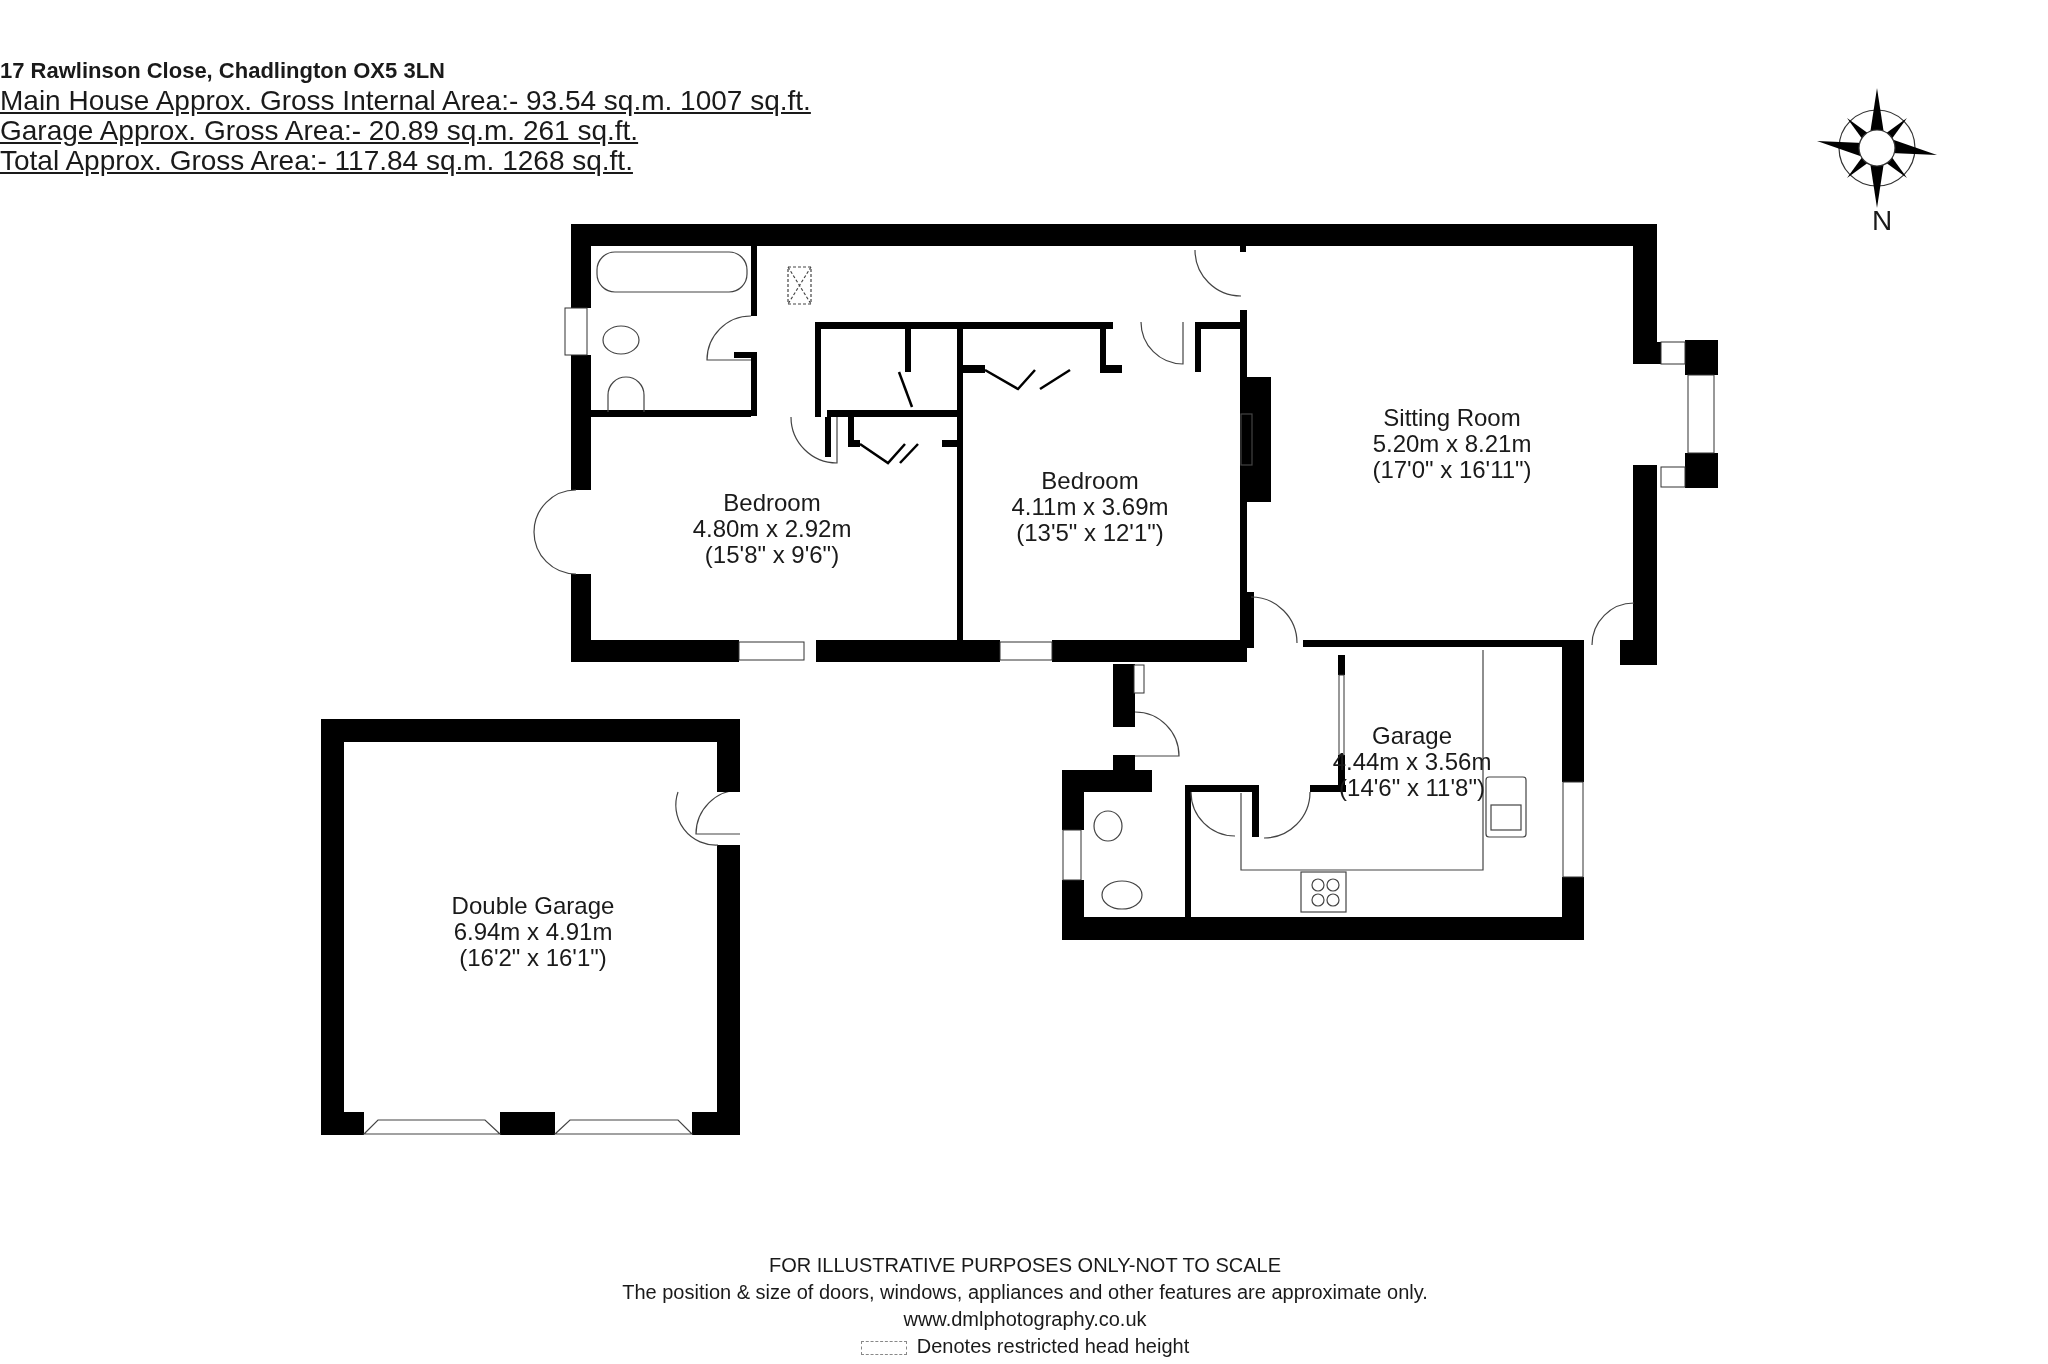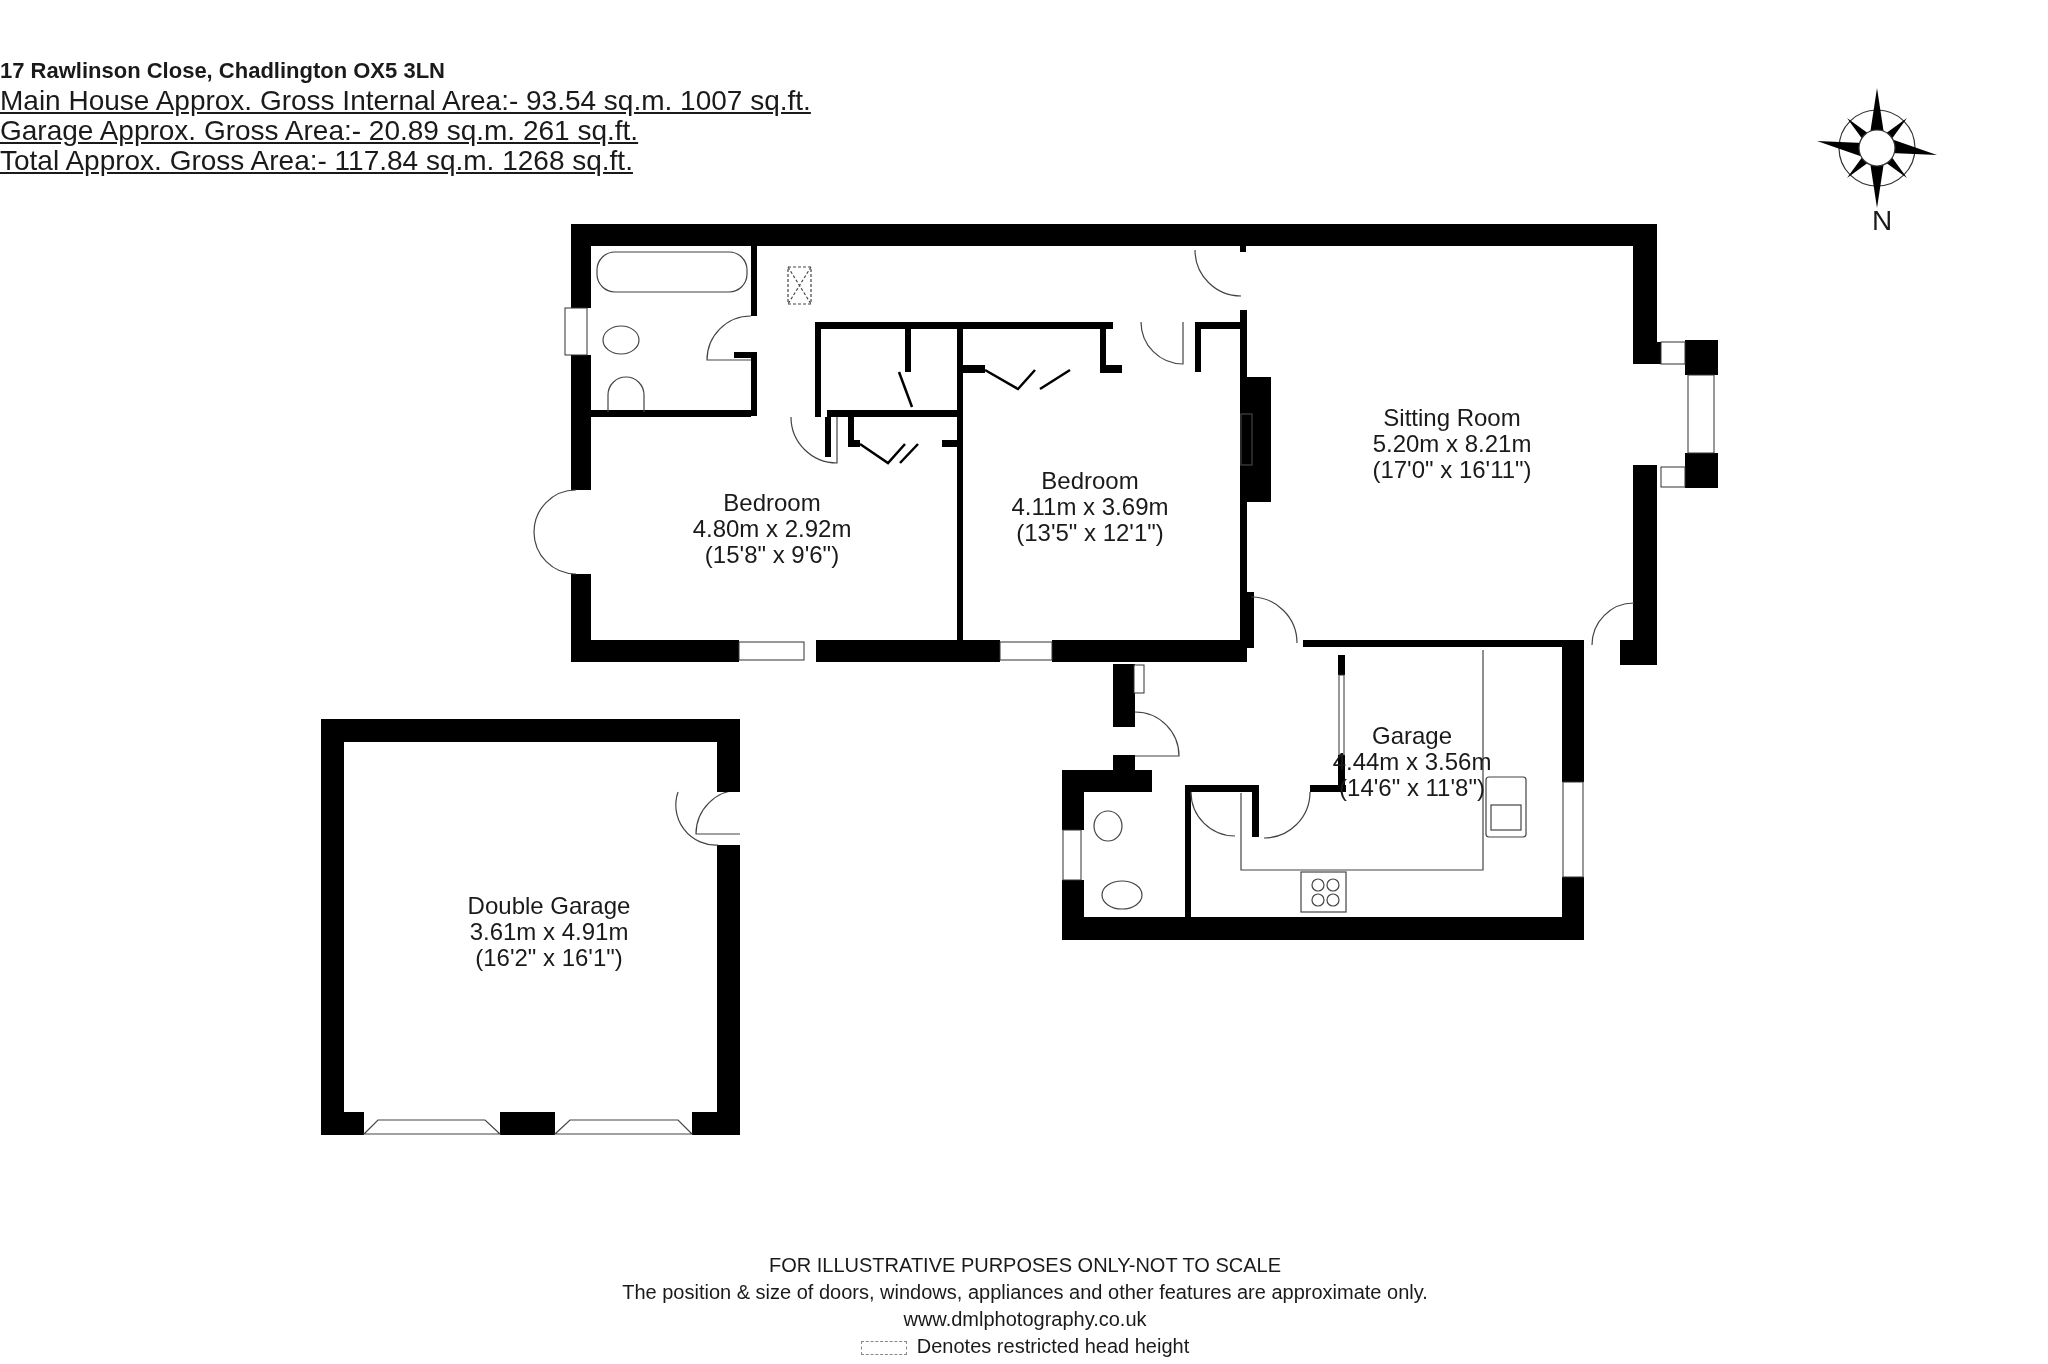--- a/index.html
+++ b/index.html
@@ -194,23 +194,23 @@
 <div class="room-label" style="left:1452px; top:405px;">
   <div>Sitting Room</div>
   <div>5.20m x 8.21m</div>
   <div>(17'0" x 16'11")</div>
 </div>
 <div class="room-label" style="left:1412px; top:723px;">
   <div>Garage</div>
   <div>4.44m x 3.56m</div>
   <div>(14'6" x 11'8")</div>
 </div>
-<div class="room-label" style="left:533px; top:893px;margin-left:16px;">
+<div class="room-label" style="left:533px; top:893px;">
   <div>Double Garage</div>
-  <div>3.61m x 4.91m</div>
+  <div>6.94m x 4.91m</div>
   <div>(16'2" x 16'1")</div>
 </div>
 
 <div class="compass-n">N</div>
 
 <div class="footer">
   <div>FOR ILLUSTRATIVE PURPOSES ONLY-NOT TO SCALE</div>
   <div>The position &amp; size of doors, windows, appliances and other features are approximate only.</div>
   <div>www.dmlphotography.co.uk</div>
   <div>

